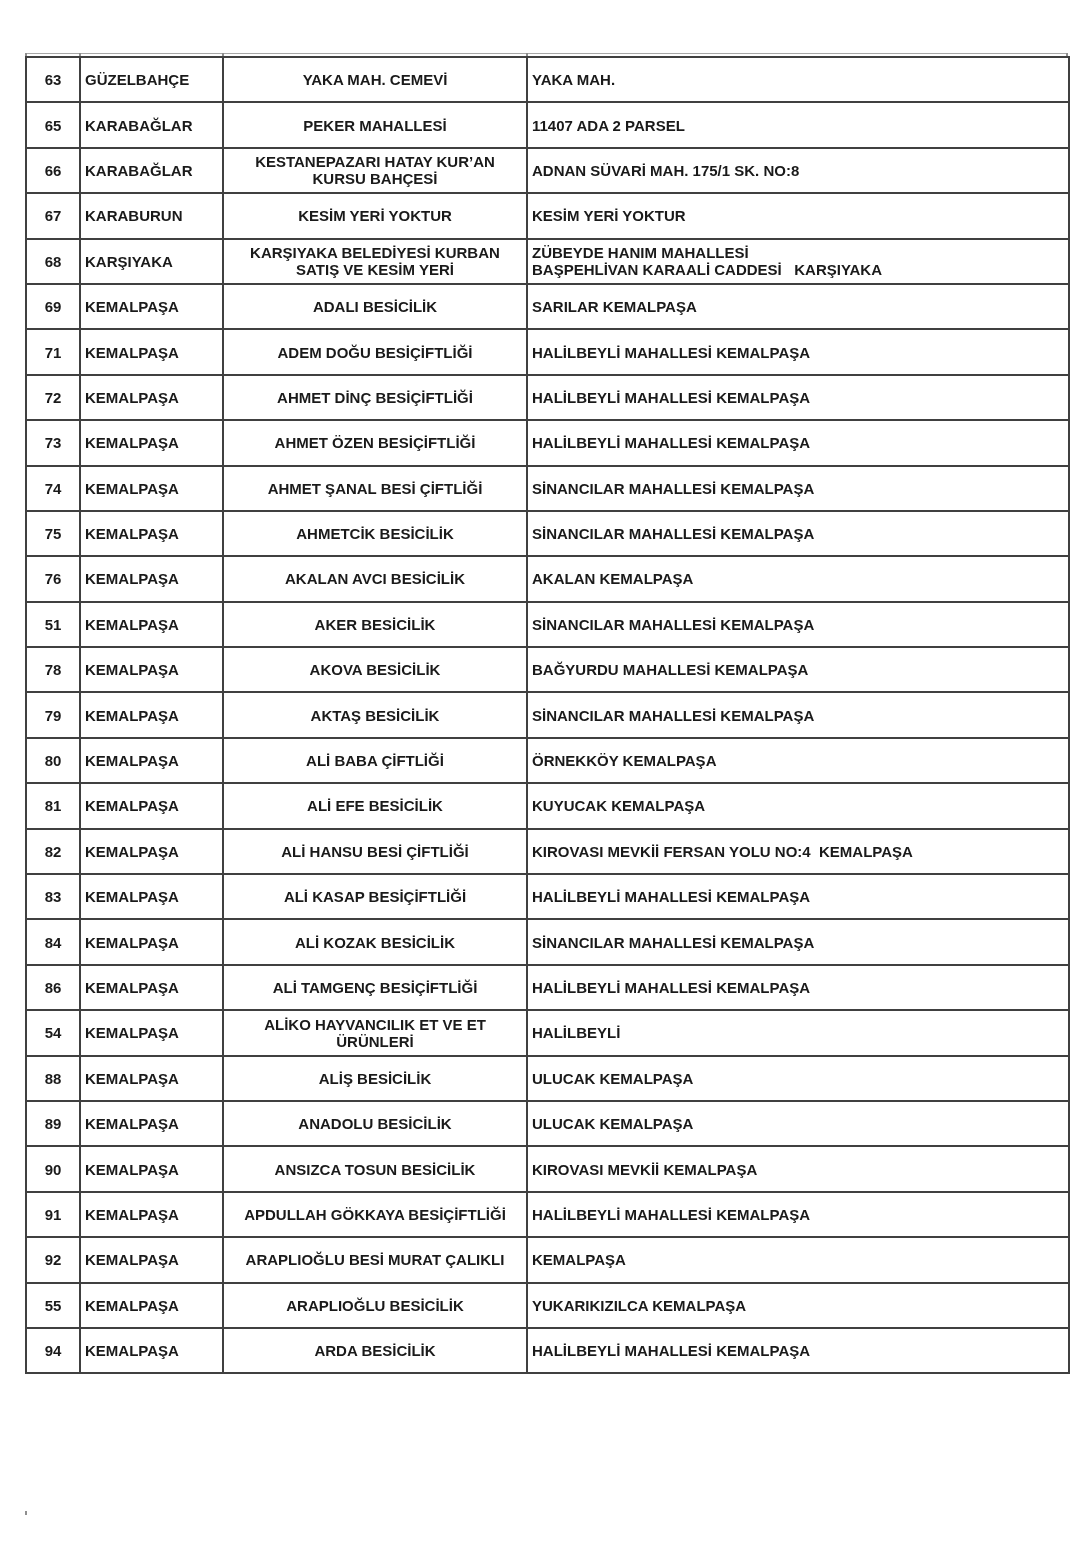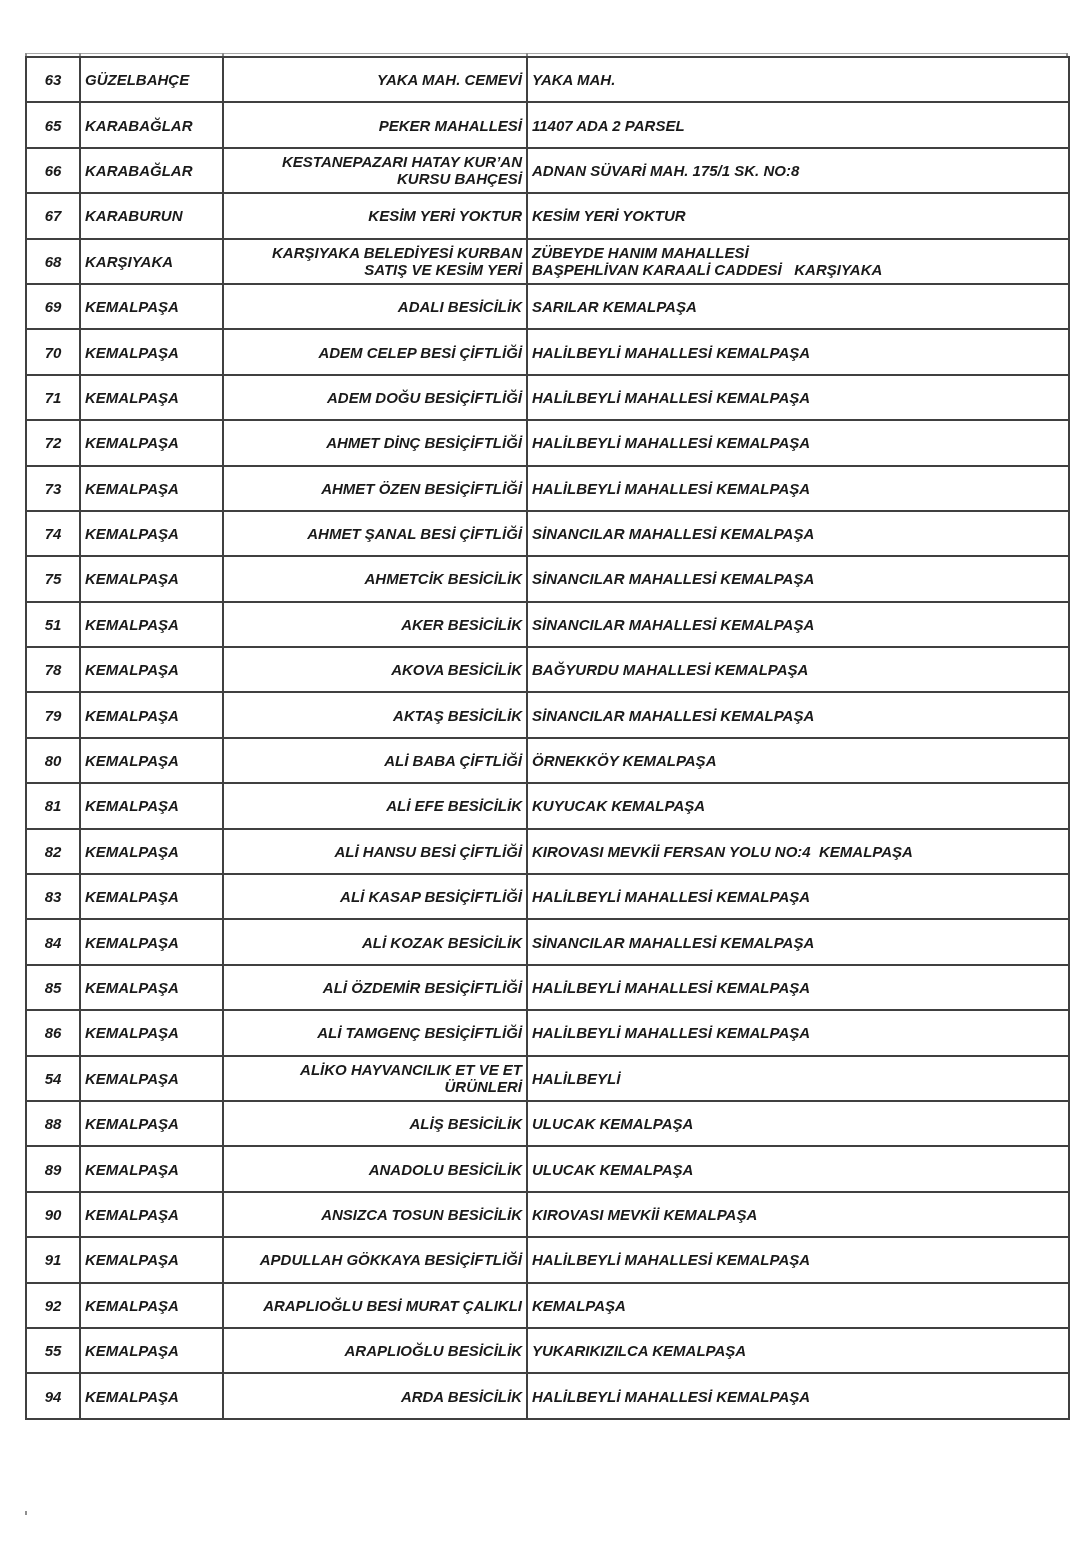--- a/index.html
+++ b/index.html
@@ -36,37 +36,36 @@
   .stub.s4 { left: 526px; top: 53px; }
   .stub.s5 { left: 1066px;top: 53px; }
   .stub.bottom-left { left: 25px; top: 1511px; height: 4px; }
 
   table.places {
     position: absolute;
     left: 25px; top: 56px;
     width: 1043px;
     border-collapse: collapse;
     table-layout: fixed;
-    font-style: italic;
   }
   table.places td {
     border: 2px solid #404040;
     vertical-align: middle;
     color: #1a1a1a;
     font-size: 15px;
     font-weight: bold;
     line-height: 17px;
     white-space: pre-wrap;
     overflow: hidden;
     padding: 2px 4px;
   }
   table.places tr { height: 45.4px; }
   td.c-no       { text-align: center; padding: 2px 2px; }
   td.c-district { text-align: left; padding-left: 5px; }
-  td.c-name     { text-align: right; padding-left: 5px; border-radius: 6px; }
+  td.c-name     { text-align: center; padding-left: 5px; border-radius: 6px; }
   td.c-address  { text-align: left; padding-left: 6px; }
 </style>
 </head>
 <body>
 
 <div class="page">
 
   <div class="pre-top-line"></div>
   <div class="stub s1"></div>
   <div class="stub s2"></div>
@@ -122,26 +121,20 @@
 BAŞPEHLİVAN KARAALİ CADDESİ   KARŞIYAKA</td>
   </tr>
 
   <tr>
     <td class="c-no">69</td>
     <td class="c-district">KEMALPAŞA</td>
     <td class="c-name">ADALI BESİCİLİK</td>
     <td class="c-address">SARILAR KEMALPAŞA</td>
   </tr>
 
-  <tr>
-    <td class="c-no">70</td>
-    <td class="c-district">KEMALPAŞA</td>
-    <td class="c-name">ADEM CELEP BESİ ÇİFTLİĞİ</td>
-    <td class="c-address">HALİLBEYLİ MAHALLESİ KEMALPAŞA</td>
-  </tr>
 
   <tr>
     <td class="c-no">71</td>
     <td class="c-district">KEMALPAŞA</td>
     <td class="c-name">ADEM DOĞU BESİÇİFTLİĞİ</td>
     <td class="c-address">HALİLBEYLİ MAHALLESİ KEMALPAŞA</td>
   </tr>
 
   <tr>
     <td class="c-no">72</td>
@@ -164,20 +157,26 @@
     <td class="c-address">SİNANCILAR MAHALLESİ KEMALPAŞA</td>
   </tr>
 
   <tr>
     <td class="c-no">75</td>
     <td class="c-district">KEMALPAŞA</td>
     <td class="c-name">AHMETCİK BESİCİLİK</td>
     <td class="c-address">SİNANCILAR MAHALLESİ KEMALPAŞA</td>
   </tr>
 
+  <tr>
+    <td class="c-no">76</td>
+    <td class="c-district">KEMALPAŞA</td>
+    <td class="c-name">AKALAN AVCI BESİCİLİK</td>
+    <td class="c-address">AKALAN KEMALPAŞA</td>
+  </tr>
 
   <tr>
     <td class="c-no">51</td>
     <td class="c-district">KEMALPAŞA</td>
     <td class="c-name">AKER BESİCİLİK</td>
     <td class="c-address">SİNANCILAR MAHALLESİ KEMALPAŞA</td>
   </tr>
 
   <tr>
     <td class="c-no">78</td>
@@ -221,26 +220,20 @@
     <td class="c-address">HALİLBEYLİ MAHALLESİ KEMALPAŞA</td>
   </tr>
 
   <tr>
     <td class="c-no">84</td>
     <td class="c-district">KEMALPAŞA</td>
     <td class="c-name">ALİ KOZAK BESİCİLİK</td>
     <td class="c-address">SİNANCILAR MAHALLESİ KEMALPAŞA</td>
   </tr>
 
-  <tr>
-    <td class="c-no">85</td>
-    <td class="c-district">KEMALPAŞA</td>
-    <td class="c-name">ALİ ÖZDEMİR BESİÇİFTLİĞİ</td>
-    <td class="c-address">HALİLBEYLİ MAHALLESİ KEMALPAŞA</td>
-  </tr>
 
   <tr>
     <td class="c-no">86</td>
     <td class="c-district">KEMALPAŞA</td>
     <td class="c-name">ALİ TAMGENÇ BESİÇİFTLİĞİ</td>
     <td class="c-address">HALİLBEYLİ MAHALLESİ KEMALPAŞA</td>
   </tr>
 
   <tr>
     <td class="c-no">54</td>

